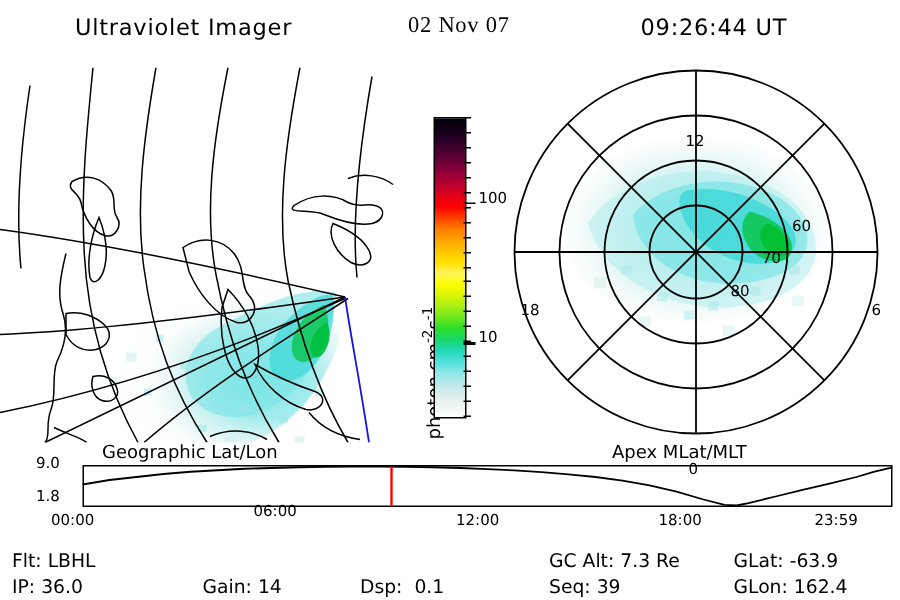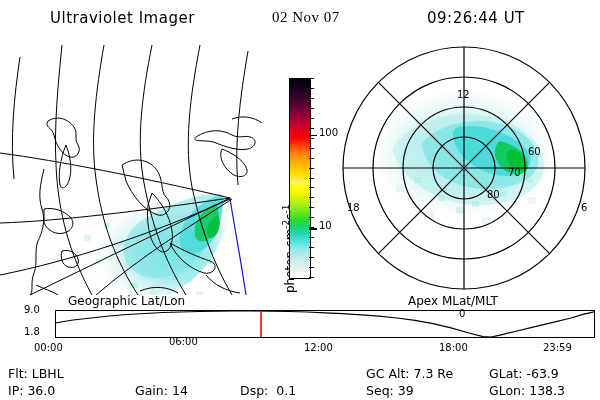--- a/index.html
+++ b/index.html
@@ -232,14 +232,14 @@
 
 <div class="abs" style="left:0;top:366px;width:509px;height:34px;">
   <div class="abs mono" style="left:8px;top:0;"><span>Flt:</span> <span>LBHL</span></div>
   <div class="abs mono" style="left:366px;top:0;"><span>GC Alt:</span> <span>7.3 Re</span></div>
   <div class="abs mono" style="left:489px;top:0;"><span>GLat:</span> <span>-63.9</span></div>
 
   <div class="abs mono" style="left:8px;top:17px;"><span>IP:</span> <span>36.0</span></div>
   <div class="abs mono" style="left:123px;top:17px;margin-left:12px;"><span>Gain:</span> <span>14</span></div>
   <div class="abs mono" style="left:240px;top:17px;"><span>Dsp:</span> &nbsp;<span>0.1</span></div>
   <div class="abs mono" style="left:366px;top:17px;"><span>Seq:</span> <span>39</span></div>
-  <div class="abs mono" style="left:489px;top:17px;"><span>GLon:</span> <span>138.3</span></div>
+  <div class="abs mono" style="left:489px;top:17px;"><span>GLon:</span> <span>162.4</span></div>
 </div>
 
 </body></html>

